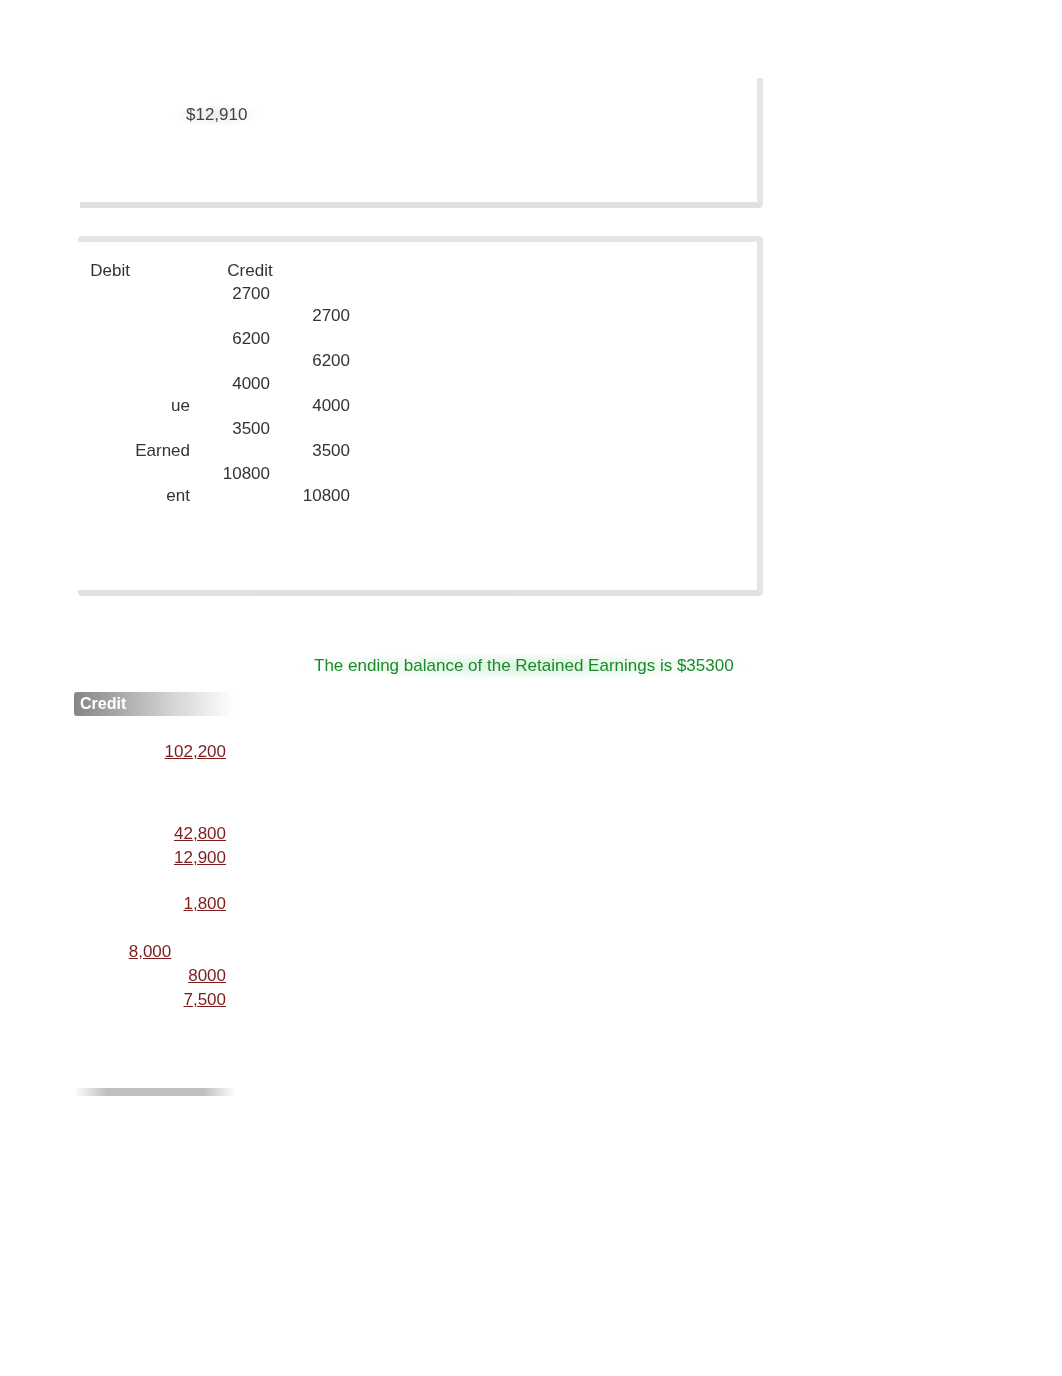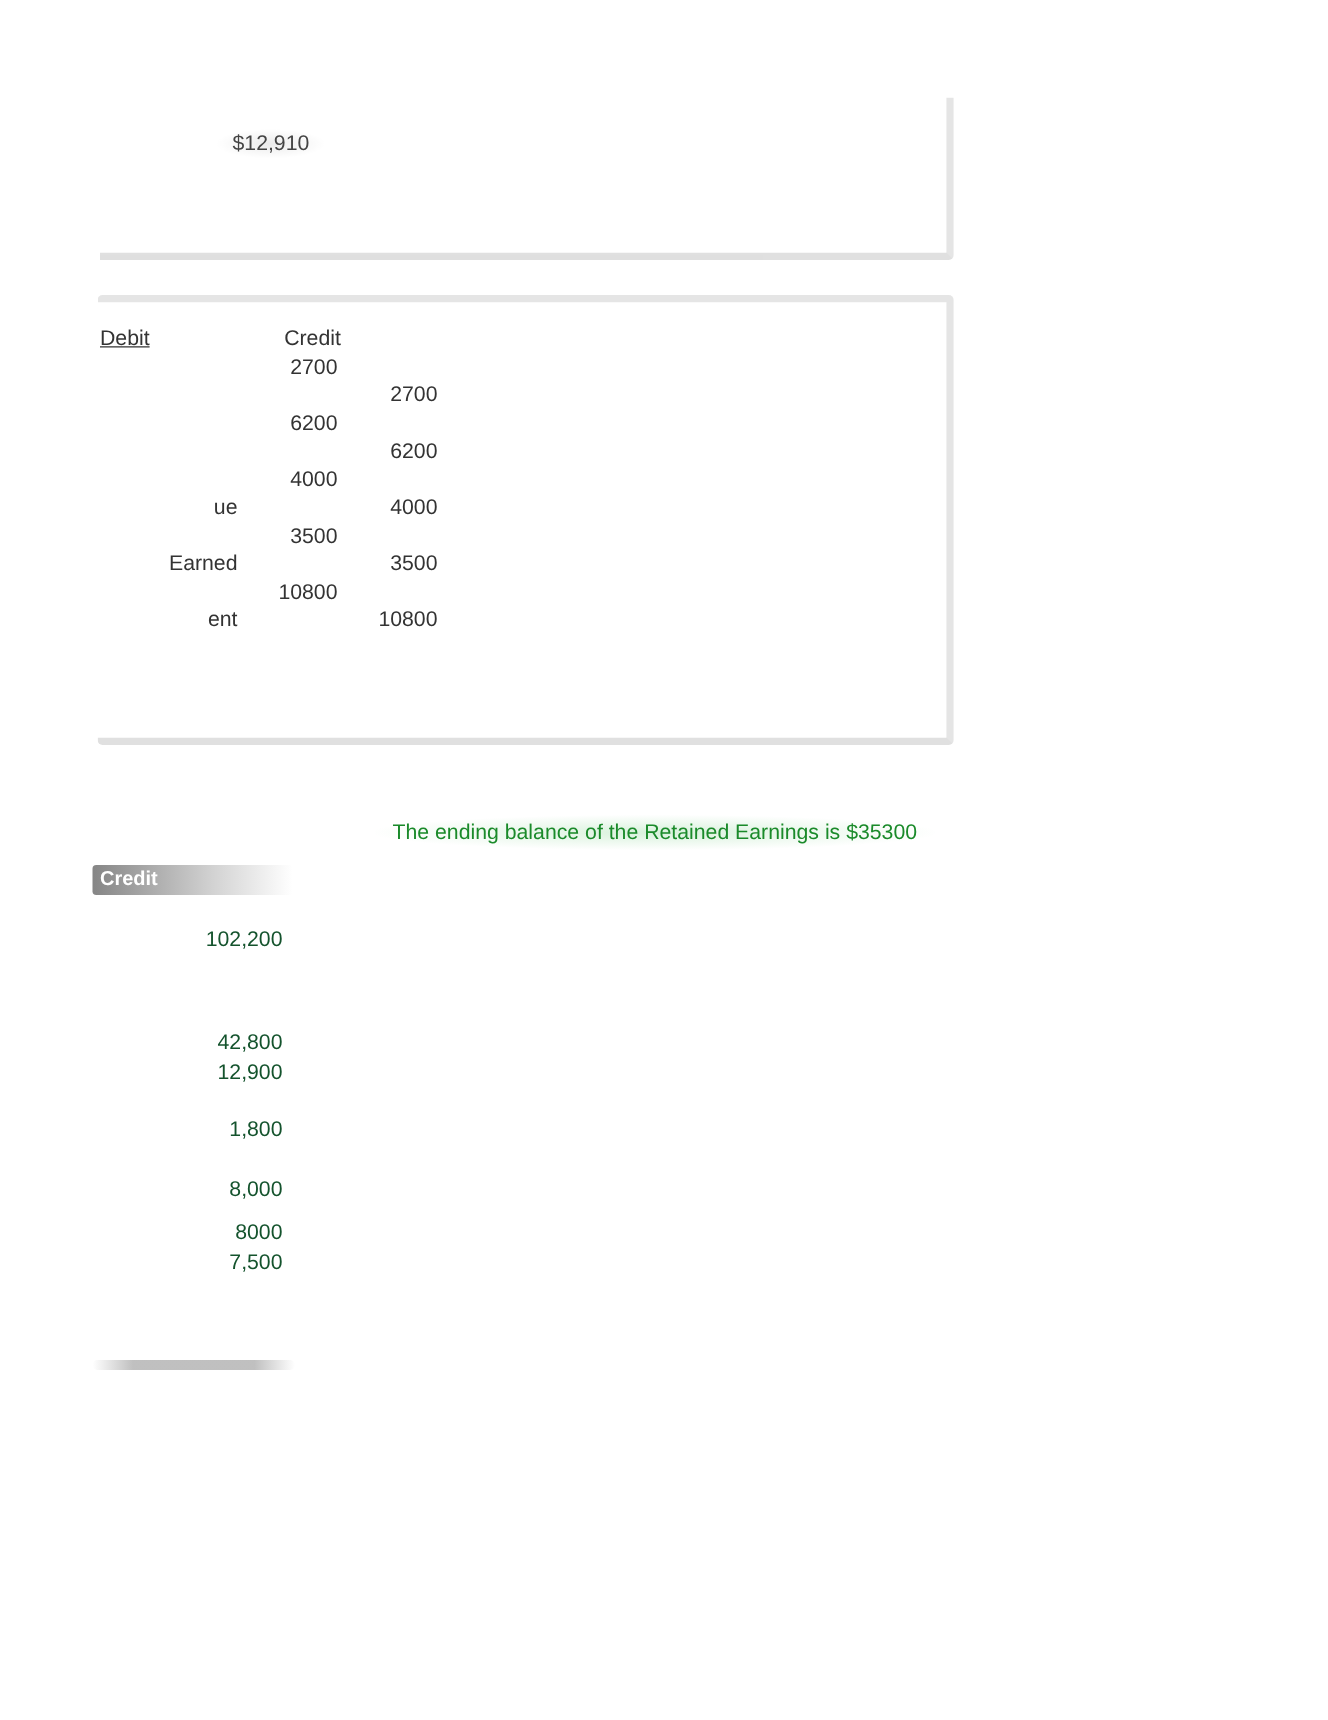--- a/index.html
+++ b/index.html
@@ -75,23 +75,22 @@
       width: 80px;
       text-align: right;
       color: #333;
     }
     .journal-header .jcol-debit,
     .journal-header .jcol-credit {
       text-align: center;
     }
     .journal-header .jcol-label {
       width: 60px;
-      text-align: left;
+      text-align: right;
       padding-left: 10px;
-      text-decoration: underline;
     }
     .credit-header {
       position: absolute;
       left: 74px;
       top: 692px;
       width: 160px;
       height: 24px;
       color: #fff;
       font-weight: 600;
       font-size: 16px;
@@ -113,21 +112,22 @@
     }
     .credit-column {
       position: absolute;
       left: 74px;
       top: 740px;
       width: 152px;
     }
     .credit-row {
       text-align: right;
       font-size: 17px;
-      color: #14532d;
+      color: #7f1d1d;
+      text-decoration: underline;
     }
     .bottom-divider {
       position: absolute;
       left: 74px;
       top: 1088px;
       width: 162px;
       height: 8px;
       background: linear-gradient(to right, rgba(0,0,0,0) 0%, rgba(140,140,140,0.55) 20%, rgba(140,140,140,0.55) 80%, rgba(0,0,0,0) 100%);
       border-radius: 4px;
     }
@@ -203,18 +203,18 @@
 
 <div class="credit-header">Credit</div>
 
 <div class="ending-balance">The ending balance of the Retained Earnings is $35300</div>
 
 <div class="credit-column" id="credit-column">
     <div class="credit-row" style="margin-bottom: 58px; line-height: 24px;">102,200</div>
     <div class="credit-row" style="margin-bottom: 0px; line-height: 24px;">42,800</div>
     <div class="credit-row" style="margin-bottom: 22px; line-height: 24px;">12,900</div>
     <div class="credit-row" style="margin-bottom: 24px; line-height: 24px;">1,800</div>
-    <div class="credit-row" style="margin-bottom: 10px; line-height: 24px;">8,000</div>
+    <div class="credit-row" style="line-height: 24px; text-align: center;">8,000</div>
     <div class="credit-row" style="line-height: 24px;">8000</div>
     <div class="credit-row" style="margin-bottom: 0px; line-height: 24px;">7,500</div>
   </div>
 
 <div class="bottom-divider"></div>
 
 </body></html>

